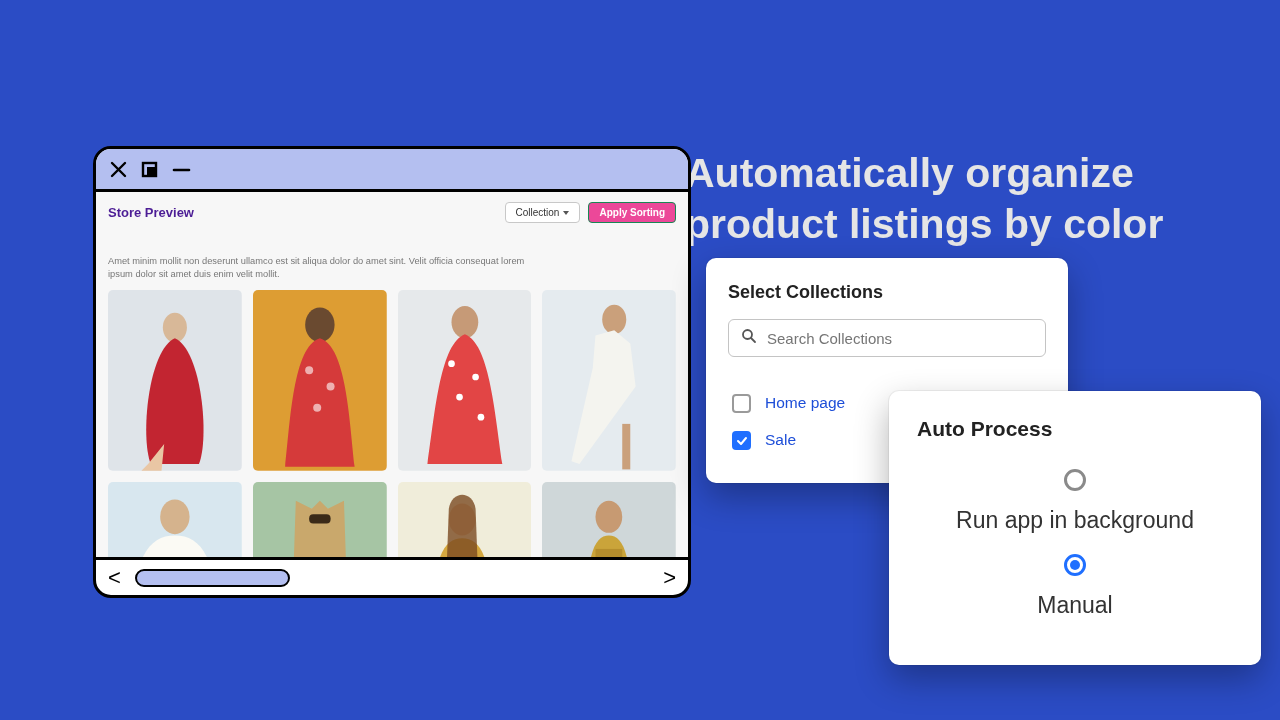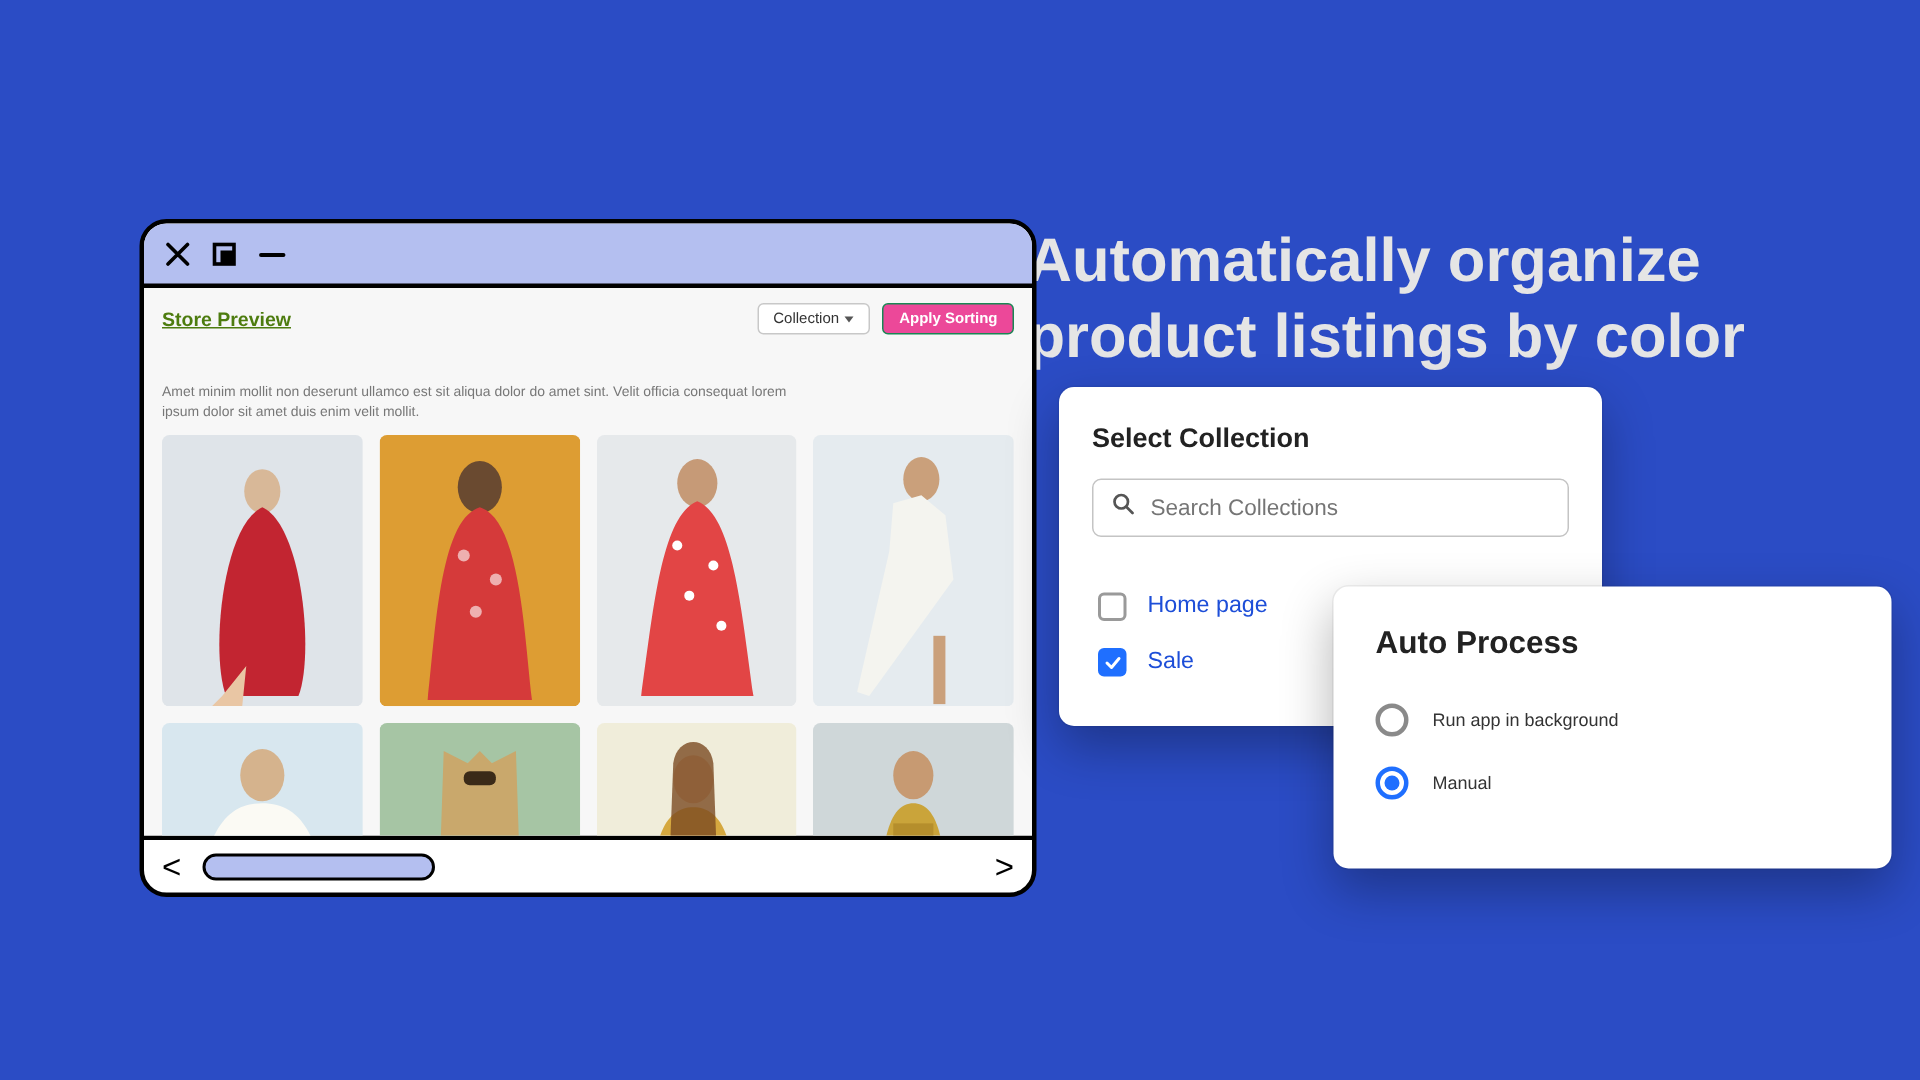--- a/index.html
+++ b/index.html
@@ -33,21 +33,21 @@
     }
     .tb-x, .tb-sq, .tb-min { display:inline-flex; }
     .content {
       flex:1; background:#f7f7f7; padding:10px 12px;
       overflow:hidden; position:relative;
     }
     .content-head {
       display:flex; align-items:center; justify-content:space-between;
       margin-bottom:6px;
     }
-    .sp-title { font-size:13px; font-weight:700; color:#4d7c0f;text-decoration:underline; }
+    .sp-title { font-size:13px; font-weight:700; color:#4c1d95; }
     .lipsum { font-size:9.3px; color:#777; line-height:1.35; max-width:430px; margin-bottom:10px;margin-top:32px; }
     .btn-grp { display:flex; gap:8px; }
     .btn {
       font-size:10px; padding:4px 10px; border-radius:4px;
       border:1px solid #c8c8c8; background:#fff; color:#333;
       display:inline-flex; align-items:center; gap:4px;
     }
     .btn.green { background:#ec4899; border-color:#198754; color:#fff; font-weight:600; }
     .caret { width:0;height:0;border-left:3px solid transparent;border-right:3px solid transparent;border-top:4px solid #555; }
     .grid {
@@ -92,21 +92,21 @@
       padding:9px 4px; font-size:15.5px; color:#1d4ed8;
     }
     .cb {
       width:19px; height:19px; border-radius:4px; display:inline-flex;
       align-items:center; justify-content:center; flex-shrink:0;
     }
     .cb.unchecked { border:2px solid #9a9a9a; }
     .cb.checked { background:#1f6fff; }
     .cb.checked svg { width:12px; height:12px; }
     .auto { left:889px; top:391px; width:372px; padding:26px 28px 36px; }
-    .radio-row { display:flex; align-items:center; gap:16px; font-size:12px; color:#333; padding:10px 0; }
+    .radio-row { display:flex; align-items:center; gap:16px; font-size:23px; color:#333; padding:10px 0;flex-direction:column; }
     .radio {
       width:22px; height:22px; border-radius:50%;
       border:3px solid #8a8a8a; display:inline-flex;
       align-items:center; justify-content:center; flex-shrink:0;
     }
     .radio.sel { border-color:#1f6fff; }
     .radio.sel::after { content:""; width:10px; height:10px; border-radius:50%; background:#1f6fff; }
   </style>
 </head>
 <body>
@@ -223,21 +223,21 @@
   </div>
 
   <div class="footerbar">
     <span class="arrow">&lt;</span>
     <span class="pill" style="margin-right:auto; margin-left:14px;"></span>
     <span class="arrow">&gt;</span>
   </div>
 </div>
 
 <div class="panel collections">
-  <div class="panel-title">Select Collection</div>
+  <div class="panel-title">Select Collections</div>
   <div class="search">
     <span>
       <svg width="16" height="16" viewBox="0 0 16 16">
           <circle cx="6.5" cy="6.5" r="4.5" stroke="#555" stroke-width="1.8" fill="none"></circle>
           <line x1="10" y1="10" x2="14" y2="14" stroke="#555" stroke-width="1.8" stroke-linecap="round"></line>
         </svg>
     </span>
     <input placeholder="Search Collections" style="">
   </div>
   <div class="opt-row">

